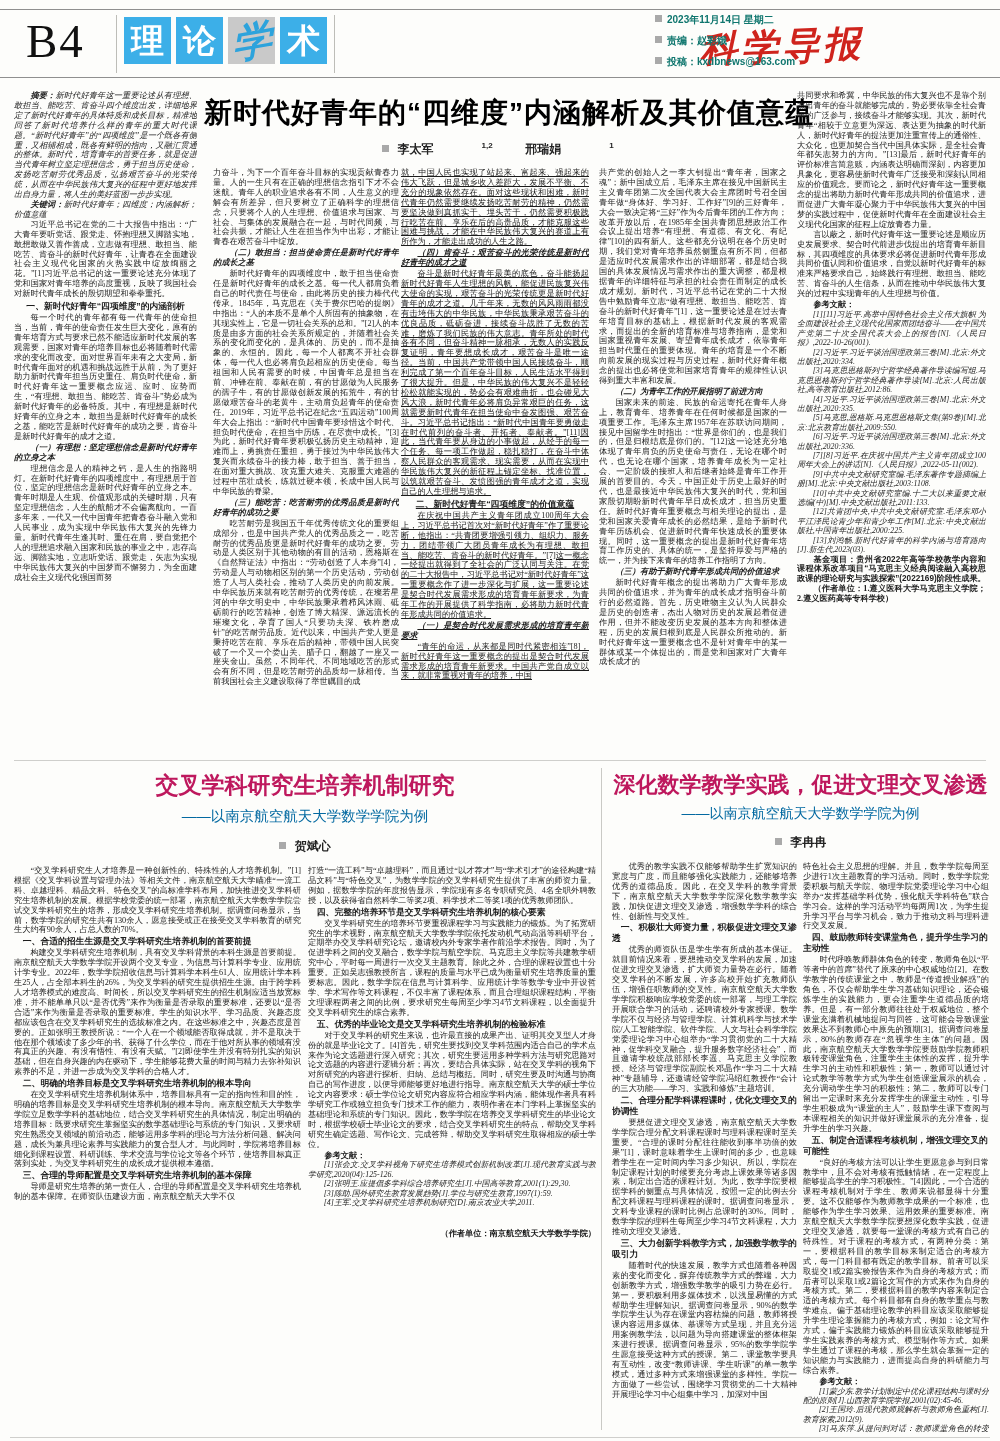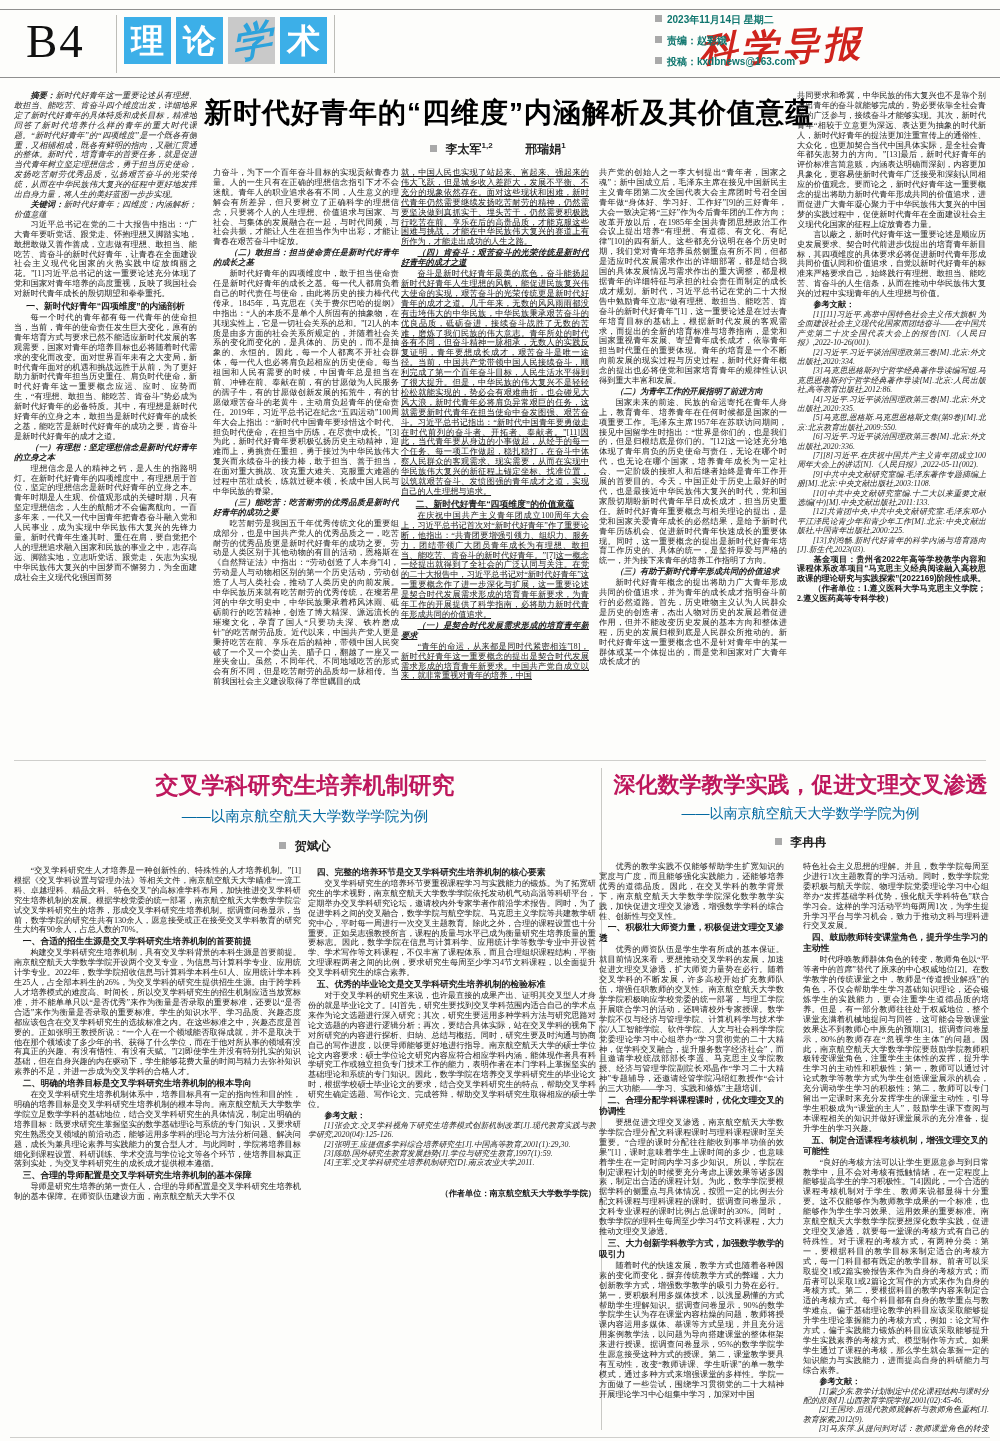--- a/index.html
+++ b/index.html
@@ -21,21 +21,21 @@
   .masthead{font-family:"DejaVu Serif","Liberation Serif",serif;font-style:italic;font-weight:bold;
         font-size:37px;color:#cf241d;letter-spacing:4px;transform:rotate(-2deg);white-space:nowrap;}
   .hinfo{font-family:"Liberation Sans","DejaVu Sans",sans-serif;font-size:10px;font-weight:600;color:#0f766e;white-space:nowrap;}
   .sq{display:inline-block;width:7px;height:7px;background:#a9a9a9;margin-right:5px;vertical-align:1px;}
 
   
   .main-title{font-family:"Liberation Sans","DejaVu Sans",sans-serif;font-weight:bold;font-size:28px;
         letter-spacing:1px;text-align:center;color:#000;white-space:nowrap;}
   .sub-title{font-family:"Liberation Sans","DejaVu Sans",sans-serif;font-weight:bold;text-align:center;color:#be185d;white-space:nowrap;}
   .byline{font-family:"Liberation Sans","DejaVu Sans",sans-serif;font-weight:bold;font-size:12px;text-align:center;color:#222;}
-  .byline sup{font-size:8px;}
+  .byline sup{font-size:8px;margin-left:48px;}
   .subtitle-dash{font-family:"Liberation Sans","DejaVu Sans",sans-serif;font-size:14.5px;text-align:center;color:#0369a1;}
 
   
   .col{position:absolute;overflow:hidden;text-align:justify;
        font-size:8.2px;line-height:9.9px;color:#1c1c1c;}
   .blk{margin:0;}
   .blk.p,.blk.abs2,.blk.kw{text-indent:2em;}
   .blk.pc{text-indent:0;}
   .blk.abs2,.blk.kw{font-style:italic;}
   .blk-label{font-weight:bold;}
@@ -140,41 +140,42 @@
   <div class="col" style="left:14px;top:866px;width:287px;height:568px;">
       <div class="blk p">“交叉学科研究生人才培养是一种创新性的、特殊性的人才培养机制。”[1]根据《交叉学科设置与管理办法》等相关文件，南京航空航天大学瞄准“一流工科、卓越理科、精品文科、特色交叉”的高标准学科布局，加快推进交叉学科研究生培养机制的发展。根据学校党委的统一部署，南京航空航天大学数学学院尝试交叉学科研究生的培养，形成交叉学科研究生培养机制。据调查问卷显示，当前，数学学院的研究生共有130余人，愿意接受或正在接受交叉学科教育的研究生大约有90余人，占总人数的70%。</div>
       <div class="blk h">一、合适的招生生源是交叉学科研究生培养机制的首要前提</div>
       <div class="blk p">构建交叉学科研究生培养机制，具有交叉学科背景的本科生源是首要前提。南京航空航天大学数学学院开设两个交叉专业，为信息与计算科学专业、应用统计学专业。2022年，数学学院招收信息与计算科学本科生61人、应用统计学本科生25人，占全部本科生的26%，为交叉学科的研究生提供招生生源。由于跨学科人才培养模式的难度高、时间长，所以交叉学科研究生的招生机制应适当放宽标准，并不能单单只以“是否优秀”来作为衡量是否录取的重要标准，还要以“是否合适”来作为衡量是否录取的重要标准。学生的知识水平、学习品质、兴趣态度都应该包含在交叉学科研究生的选拔标准之内。在这些标准之中，兴趣态度是首要的。正如张明王教授所说：“一个人在一个领域能否取得成就，并不是取决于他在那个领域读了多少年的书、获得了什么学位，而在于他对所从事的领域有没有真正的兴趣、有没有悟性、有没有天赋。”[2]即使学生并没有特别扎实的知识基础，但在自身兴趣的内在驱动下，学生能够花费大量的时间与精力去弥补知识素养的不足，并进一步成为交叉学科的合格人才。</div>
       <div class="blk h">二、明确的培养目标是交叉学科研究生培养机制的根本导向</div>
       <div class="blk p">在交叉学科研究生培养机制体系中，培养目标具有一定的指向性和目的性，明确的培养目标是交叉学科研究生培养机制的根本导向。南京航空航天大学数学学院立足数学学科的基础地位，结合交叉学科研究生的具体情况，制定出明确的培养目标：既要求研究生掌握坚实的数学基础理论与系统的专门知识，又要求研究生熟悉交叉领域的前沿动态，能够运用多学科的理论与方法分析问题、解决问题，成长为兼具理论素养与实践能力的复合型人才。与此同时，学院将培养目标细化到课程设置、科研训练、学术交流与学位论文等各个环节，使培养目标真正落到实处，为交叉学科研究生的成长成才提供根本遵循。</div>
       <div class="blk h">三、合理的导师配置是交叉学科研究生培养机制的基本保障</div>
       <div class="blk p">导师是研究生培养的第一责任人，合理的导师配置是交叉学科研究生培养机制的基本保障。在师资队伍建设方面，南京航空航天大学不仅</div>
     </div>
   <div class="col" style="left:308px;top:866px;width:288px;height:568px;">
+      <div class="blk pc">打造“一流工科”与“卓越理科”，而且通过“以才荐才”与“学术引才”的途径构建“精品文科”与“特色交叉”，为数学学院的交叉学科研究生提供了丰富的师资力量。例如，据数学学院的年度报告显示，学院现有多名专职研究员、4名全职外聘教授，以及获得省自然科学二等奖2项、科学技术二等奖1项的优秀教师团队。</div>
       <div class="blk h">四、完整的培养环节是交叉学科研究生培养机制的核心要素</div>
       <div class="blk p">交叉学科研究生的培养环节要重视课程学习与实践能力的锻炼。为了拓宽研究生的学术视野，南京航空航天大学数学学院依托发动机气动高温等科研平台，定期举办交叉学科研究论坛，邀请校内外专家学者作前沿学术报告。同时，为了促进学科之间的交叉融合，数学学院与航空学院、马克思主义学院等共建教学研究中心，平时每一周进行一次交叉主题教育。除此之外，合理的课程设置也十分重要。正如吴志强教授所言，课程的质量与水平已成为衡量研究生培养质量的重要标志。因此，数学学院在信息与计算科学、应用统计学等数学专业中开设哲学、学术写作等文科课程，不仅丰富了课程体系，而且合理组织课程结构，平衡文理课程两者之间的比例，要求研究生每周至少学习4节文科课程，以全面提升交叉学科研究生的综合素养。</div>
       <div class="blk h">五、优秀的毕业论文是交叉学科研究生培养机制的检验标准</div>
       <div class="blk p">对于交叉学科的研究生来说，也许最直接的成果产出、证明其交叉型人才身份的就是毕业论文了。[4]首先，研究生要找到交叉学科范围内适合自己的学术点来作为论文选题进行深入研究；其次，研究生要运用多种学科方法与研究思路对论文选题的内容进行逻辑分析；再次，要结合具体实际，站在交叉学科的视角下对所研究的内容进行探析、归纳、总结与概括。同时，研究生要及时沟通与协商自己的写作进度，以便导师能够更好地进行指导。南京航空航天大学的硕士学位论文内容要求：硕士学位论文研究内容应符合相应学科内涵，能体现作者具有科学研究工作或独立担负专门技术工作的能力，表明作者在本门学科上掌握坚实的基础理论和系统的专门知识。因此，数学学院在培养交叉学科研究生的毕业论文时，根据学校硕士毕业论文的要求，结合交叉学科研究生的特点，帮助交叉学科研究生确定选题、写作论文、完成答辩，帮助交叉学科研究生取得相应的硕士学位。</div>
       <div class="blk reflabel">参考文献：</div>
       <div class="blk ref">[1]张会文.交叉学科视角下研究生培养模式创新机制改革[J].现代教育实践与教学研究,2020(04):125-126.</div>
       <div class="blk ref">[2]张明王.应提倡多学科综合培养研究生[J].中国高等教育,2001(1):29,30.</div>
       <div class="blk ref">[3]陈助.国外研究生教育发展趋势[J].学位与研究生教育,1997(1):59.</div>
       <div class="blk ref">[4]王军.交叉学科研究生培养机制研究[D].南京农业大学,2011.</div>
       <div class="blk affilc">（作者单位：南京航空航天大学数学学院）</div>
     </div>
 
   <div class="abs" style="left:601px;top:768px;width:1px;height:662px;background:#c9c9c5;"></div>
 
   <div class="abs sub-title" style="left:611px;top:770px;width:379px;font-size:22px;">深化数学教学实践，促进文理交叉渗透</div>
   <div class="abs subtitle-dash" style="left:611px;top:805px;width:379px;font-size:14px;">——以南京航空航天大学数学学院为例</div>
   <div class="abs byline" style="left:611px;top:834px;width:379px;">
     <span class="sq"></span>
     <span>李冉冉</span>
   </div>
-  <div class="col" style="left:599px;top:862px;width:185px;height:572px;">
+  <div class="col" style="left:612px;top:862px;width:185px;height:572px;">
       <div class="blk p">优秀的教学实践不仅能够帮助学生扩宽知识的宽度与广度，而且能够强化实践能力，还能够培养优秀的道德品质。因此，在交叉学科的教学背景下，南京航空航天大学数学学院深化数学教学实践，加快促进文理交叉渗透，增强数学学科的综合性、创新性与交叉性。</div>
       <div class="blk h">一、积极壮大师资力量，积极促进文理交叉渗透</div>
       <div class="blk p">优秀的师资队伍是学生学有所成的基本保证。就目前情况来看，要想推动交叉学科的发展，加速促进文理交叉渗透，扩大师资力量势在必行。随着交叉学科的不断发展，许多高校开始扩充教师队伍，增强任职教师的交叉性。南京航空航天大学数学学院积极响应学校党委的统一部署，与理工学院开展联合学习的活动，还聘请校外专家授课。数学学院不仅与经济与管理学院、计算机科学与技术学院/人工智能学院、软件学院、人文与社会科学学院党委理论学习中心组举办“学习贯彻党的二十大精神，促学科交叉融合，提升服务数字经济社会”，而且邀请学校统战部部长李遥、马克思主义学院教授、经济与管理学院副院长邓晶作“学习二十大精神”专题辅导，还邀请经管学院冯绍红教授作“会计的三大功能——学习、实践和修炼”主题培训。</div>
       <div class="blk h">二、合理分配学科课程课时，优化文理交叉的协调性</div>
       <div class="blk p">要想促进文理交叉渗透，南京航空航天大学数学学院合理分配文科课程课时与理科课程课时至关重要。“合理的课时分配往往能收到事半功倍的效果”[1]，课时意味着学生上课时间的多少，也意味着学生在一定时间内学习多少知识。所以，学院在制定课程计划的时候要充分考虑上课效果等诸多因素，制定出合适的课程计划。为此，数学学院要根据学科的侧重点与具体情况，按照一定的比例去分配文科课程与理科课程的课时。据调查问卷显示，文科专业课程的课时比例占总课时的30%。同时，数学学院的理科生每周至少学习4节文科课程，大力推动文理交叉渗透。</div>
       <div class="blk h">三、大力创新学科教学方式，加强数学教学的吸引力</div>
       <div class="blk p">随着时代的快速发展，教学方式也随着各种因素的变化而变化，摒弃传统教学方式的弊端，大力创新教学方式，增强数学教学的吸引力势在必行。第一，要积极利用多媒体技术，以浅显易懂的方式帮助学生理解知识。据调查问卷显示，90%的数学学院学生认为存在课堂内容枯燥的问题，教师将授课内容运用多媒体、慕课等方式呈现，并且充分运用案例教学法，以问题为导向搭建课堂的整体框架来进行授课。据调查问卷显示，95%的数学学院学生愿意接受这种方式的授课。第二，课堂教学要具有互动性，改变“教师讲课、学生听课”的单一教学模式，通过多种方式来增强课堂的多样性。学院一方面做了一些尝试，围绕学习贯彻党的二十大精神开展理论学习中心组集中学习，加深对中国</div>
     </div>
   <div class="col" style="left:803px;top:862px;width:186px;height:572px;">
       <div class="blk pc">特色社会主义思想的理解。并且，数学学院每周至少进行1次主题教育的学习活动。同时，数学学院党委积极与航天学院、物理学院党委理论学习中心组举办“发挥基础学科优势，强化航天学科特色”联合学习会。这样的学习活动平均每两周1次，为学生提升学习平台与学习机会，致力于推动文科与理科进行交叉发展。</div>

